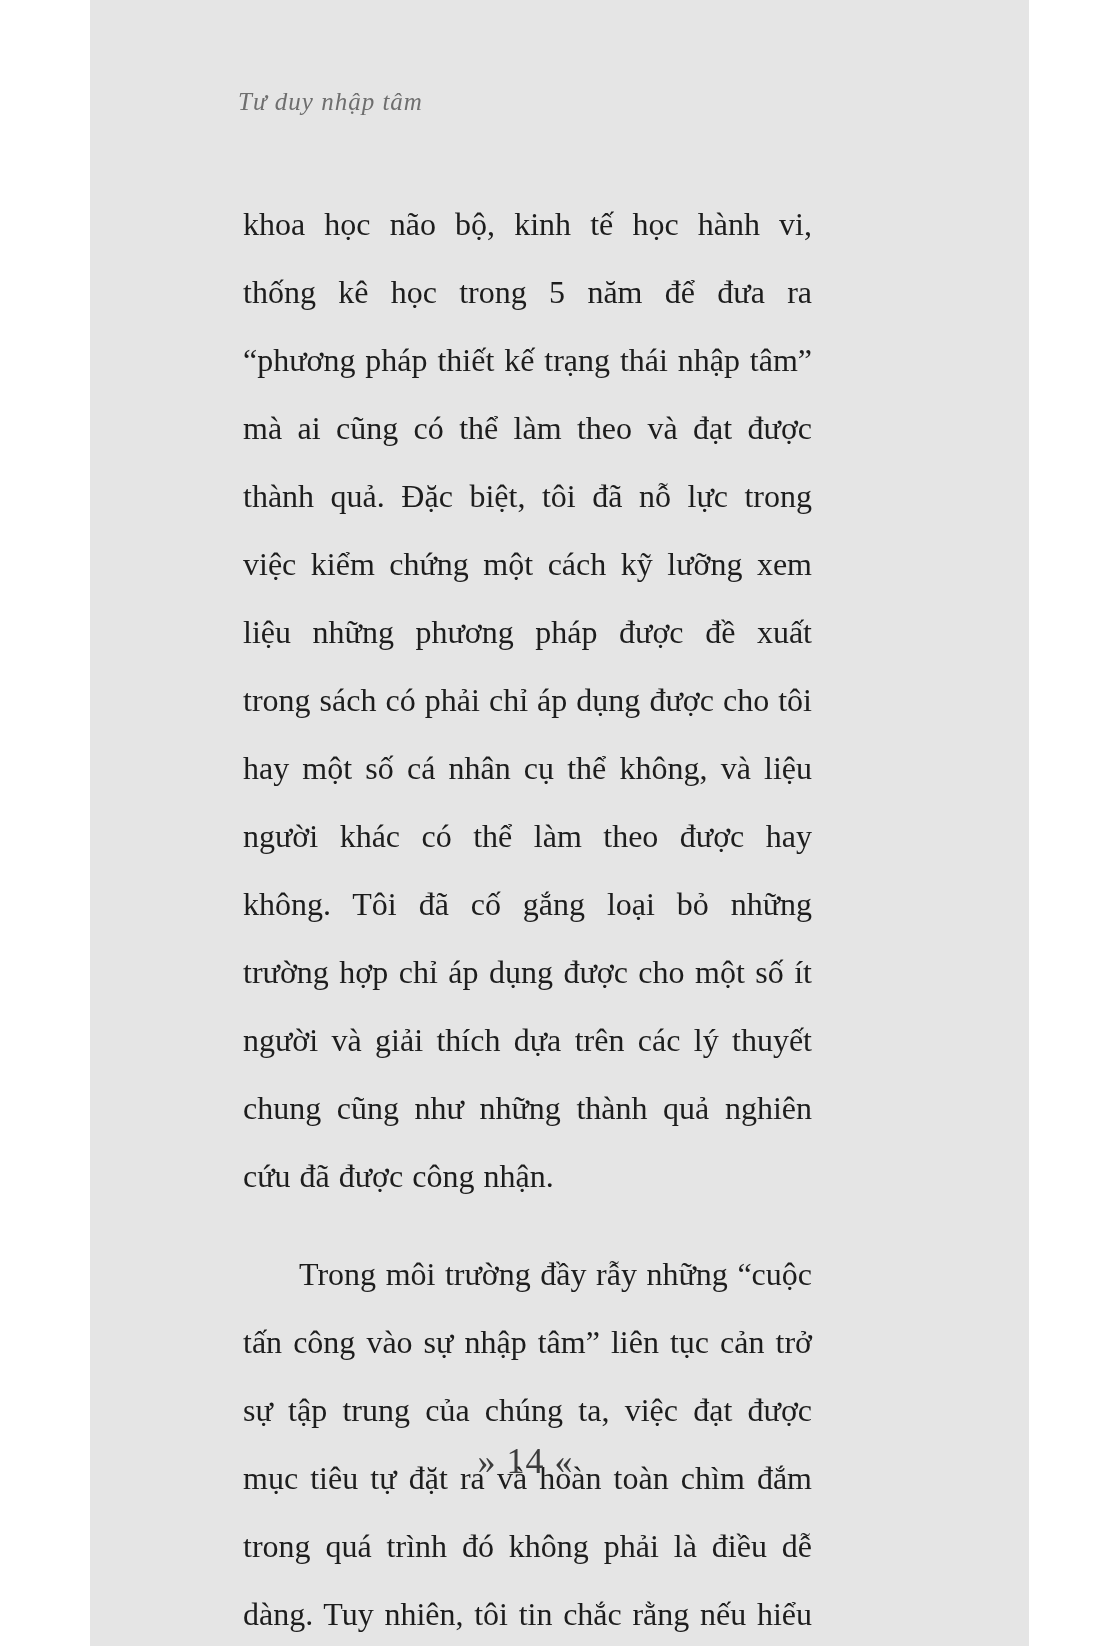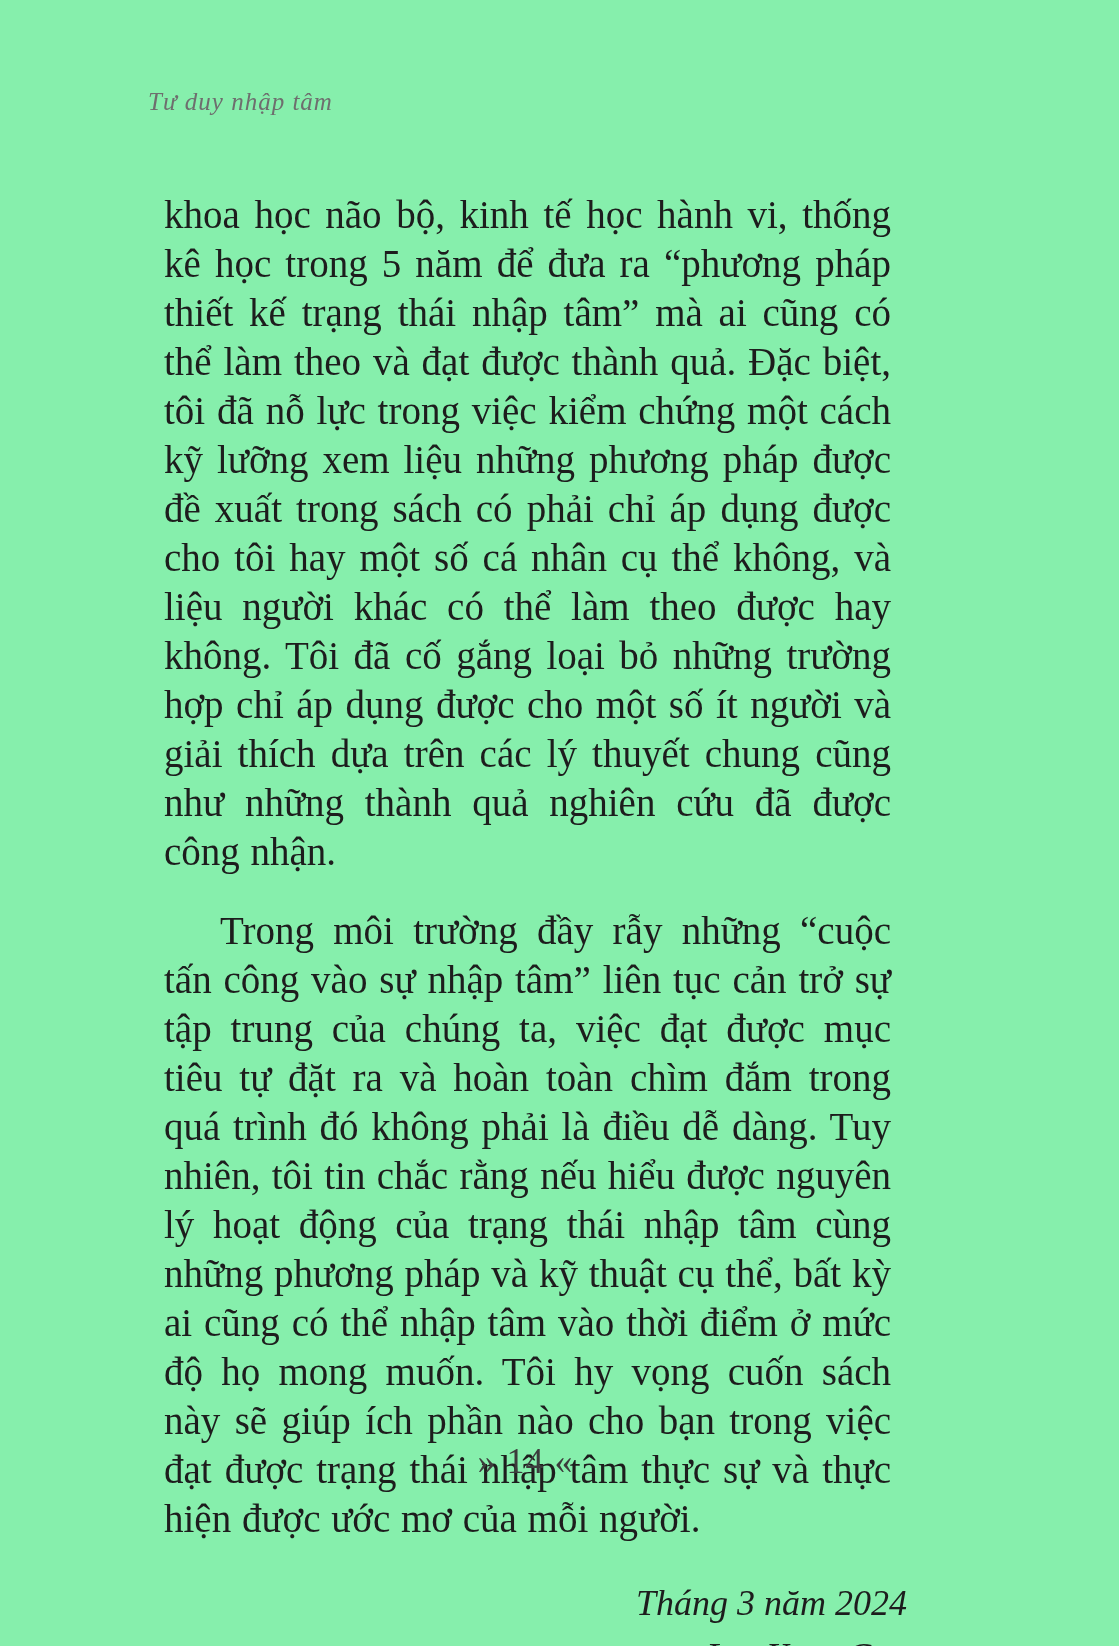--- a/index.html
+++ b/index.html
@@ -2,43 +2,43 @@
 <html><head>
 <meta charset="utf-8">
 <style>
   html, body {
     margin: 0;
     padding: 0;
     background: #ffffff;
   }
   .page {
     position: relative;
-    width: 1119px;
+    width: 939px;
     height: 1646px;
     margin: 0 auto;
-    background: #86efac;
+    background: #e5e5e5;
     box-sizing: border-box;
     padding: 88px 212px 0 148px;
     font-family: "Liberation Serif", "DejaVu Serif", serif;
     color: #1d1d1d;
     overflow: hidden;
   }
   .running-header {
     font-size: 25px;
     line-height: 28px;
     color: #6e6e6e;
     font-style: italic;
     letter-spacing: 1px;
     margin: 0 0 74px 0;
   }
   .body-text p {
-    font-size: 39px;
-    line-height: 49px;
+    font-size: 32px;
+    line-height: 68px;
     text-align: justify;
-    margin: 16px;
+    margin: 5px;
     word-spacing: 1px;
   }
   .body-text p + p {
     margin-top: 30px;
     text-indent: 56px;
   }
   .signature {
     margin-top: 34px;
     text-align: right;
     font-size: 36px;

